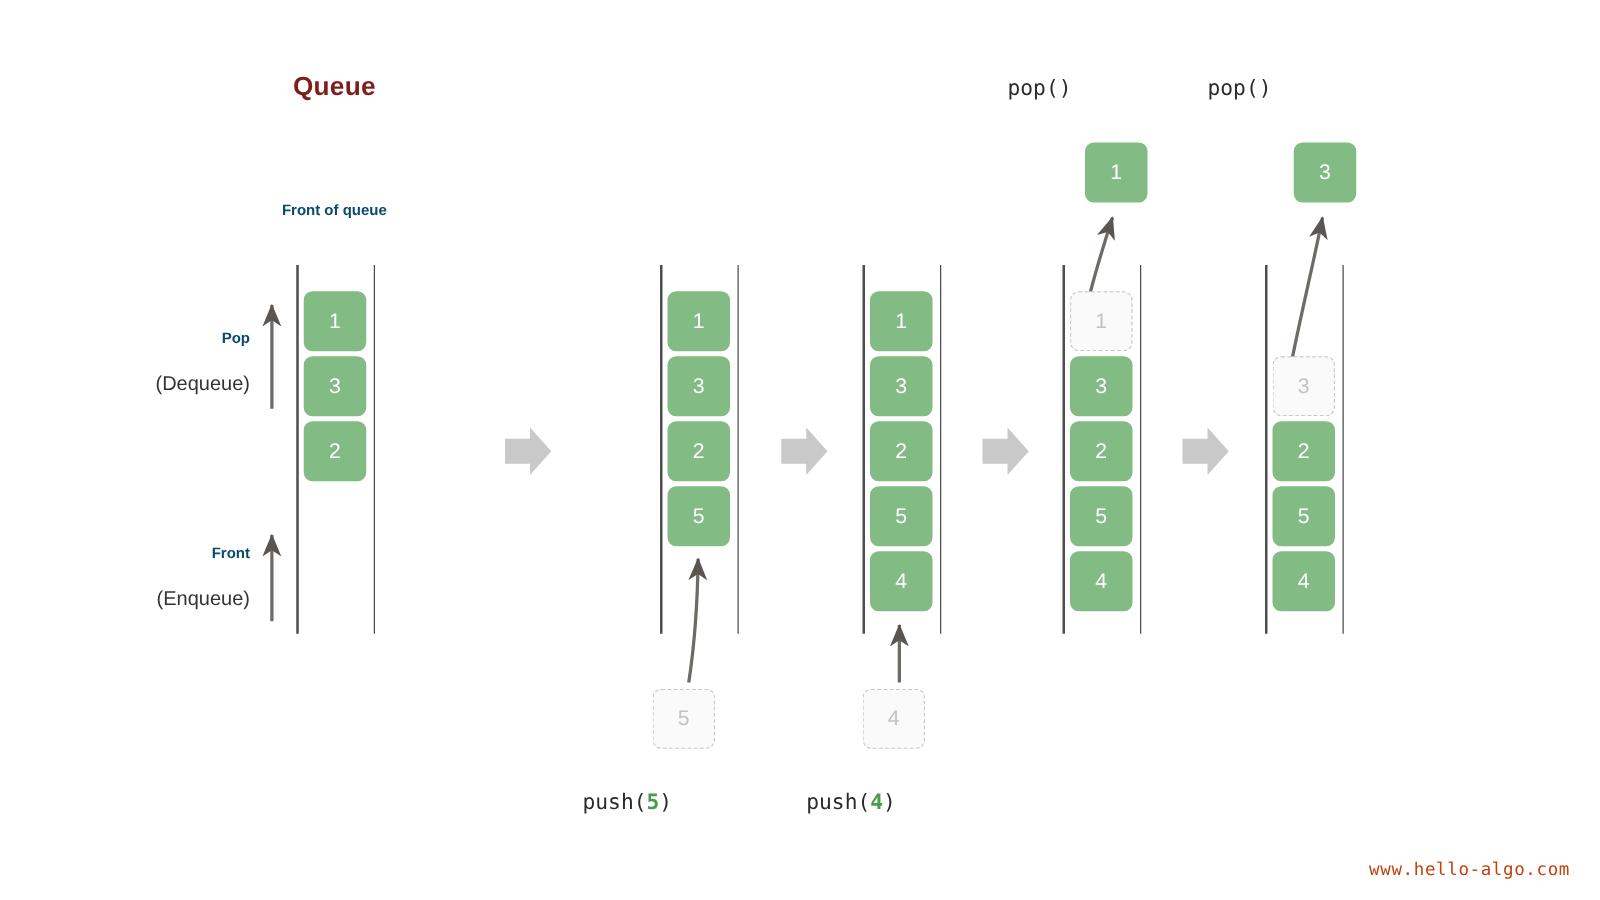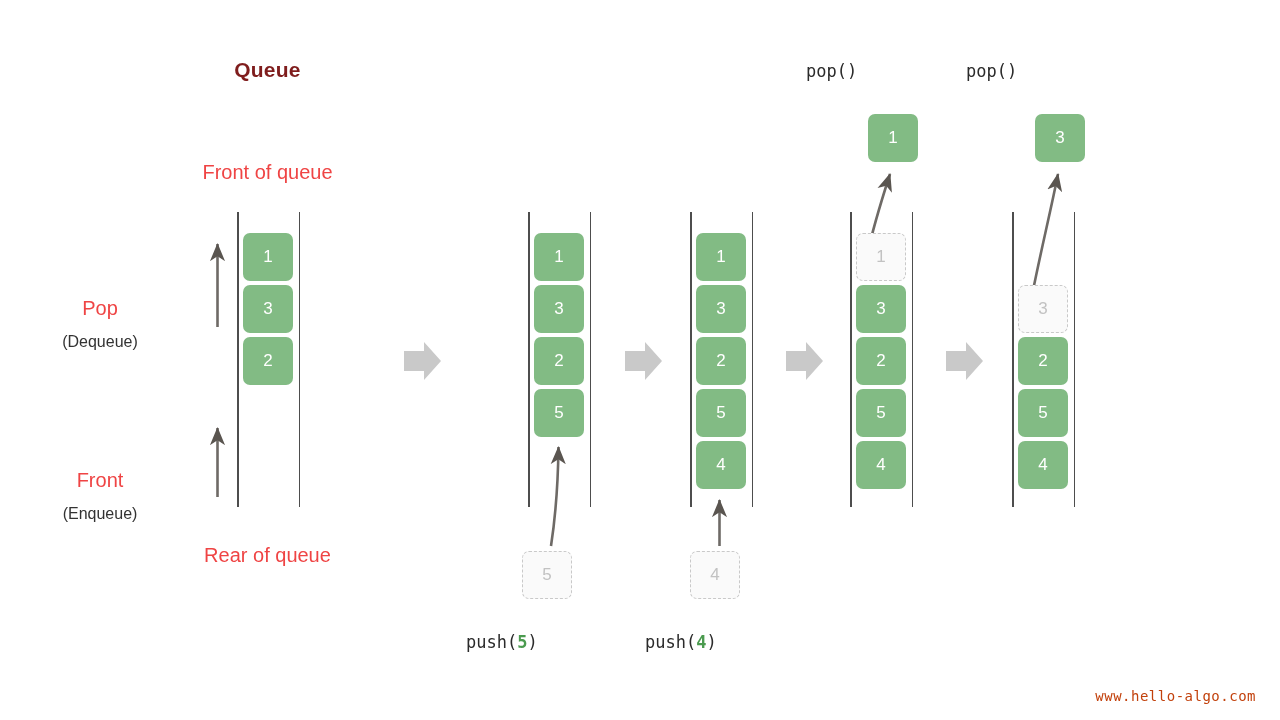--- a/index.html
+++ b/index.html
@@ -28,23 +28,23 @@
     left: 0; top: 58px;
     width: 535px;
     text-align: center;
     font-size: 21px;
     font-weight: bold;
     color: #7f1d1d;
     letter-spacing: 0.2px;
   }
   .label-bold {
     position: absolute;
-    font-size: 20px;
-    font-weight: normal;
-    color: #ef4444;
+    font-size: 12px;
+    font-weight: bold;
+    color: #0c4a6e;
     white-space: nowrap;
   }
   .label-regular {
     position: absolute;
     font-size: 16px;
     font-weight: normal;
     color: #333333;
     white-space: nowrap;
   }
   .front-label {
@@ -52,23 +52,22 @@
     width: 535px;
     text-align: center;
   }
   .rear-label {
     left: 0; top: 544px;
     width: 535px;
     text-align: center;
   }
   .side-label {
     width: 200px;
-    text-align: center;
+    text-align: right;
     left: 0;
-    margin-top: 34px;
   }
   .op-label {
     position: absolute;
     font-family: "DejaVu Sans Mono", "Liberation Mono", monospace;
     font-size: 17px;
     color: #2b2b2b;
     white-space: nowrap;
     text-align: left;
   }
   .op-label .argnum {
@@ -170,21 +169,20 @@
     </g>
     <g>
       <path d="M946,351 L966,351 L966,342 L983,361 L966,380 L966,371 L946,371 Z" fill="#c9c9c9"></path>
     </g>
   </svg>
 
   <div class="title-queue">Queue</div>
 
   <div class="label-bold front-label">Front of queue</div>
 
-  <div class="label-bold rear-label">Rear of queue</div>
 
   <div class="label-bold side-label" style="top:263px;">Pop</div>
   <div class="label-regular side-label" style="top:299px;">(Dequeue)</div>
 
   <div class="label-bold side-label" style="top:435px;">Front</div>
   <div class="label-regular side-label" style="top:471px;">(Enqueue)</div>
 
   <div class="op-label" style="left:466px; top:632px; width:150px;"><span>push(</span><span class="argnum">5</span><span>)</span></div>
 
   <div class="op-label" style="left:645px; top:632px; width:150px;"><span>push(</span><span class="argnum">4</span><span>)</span></div>

